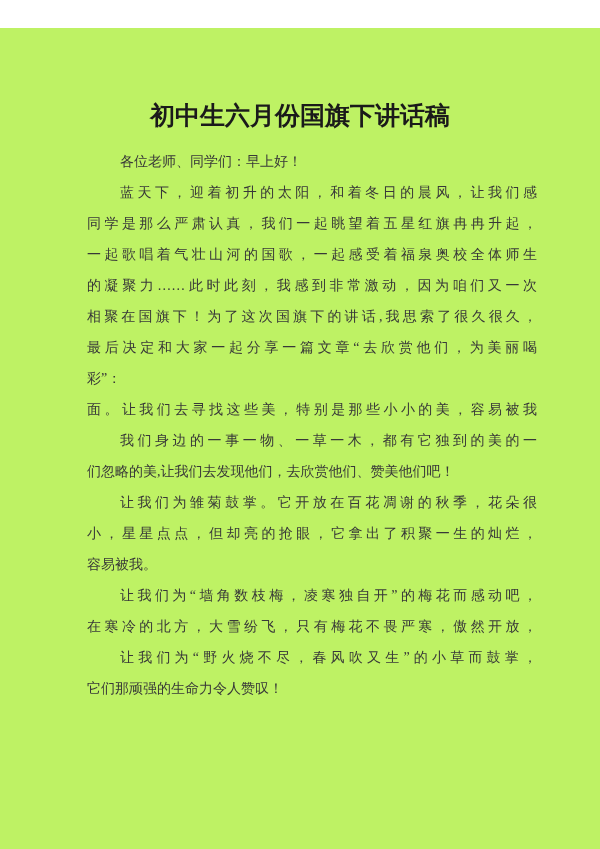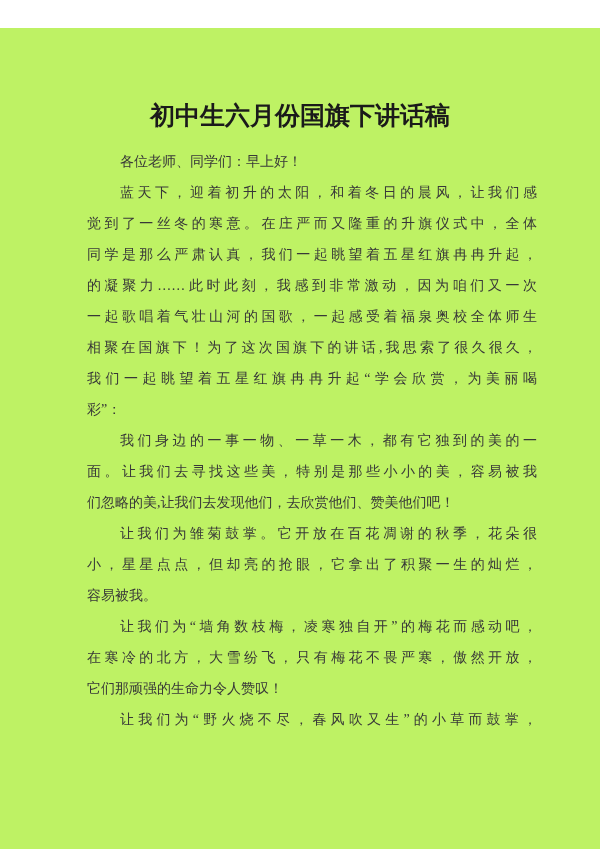--- a/index.html
+++ b/index.html
@@ -55,40 +55,39 @@
 <body>
 
 <div class="page">
   <h1 class="doc-title">初中生六月份国旗下讲话稿</h1>
   <div class="doc-body">
       <div class="paragraph">
         <div class="line first last">各位老师、同学们：早上好！</div>
       </div>
       <div class="paragraph">
         <div class="line first">蓝天下，迎着初升的太阳，和着冬日的晨风，让我们感</div>
-        <div class="line">觉到了一丝冬的寒意。在庄严而又隆重的升旗仪式中，全体</div>
         <div class="line">同学是那么严肃认真，我们一起眺望着五星红旗冉冉升起，</div>
+        <div class="line">一起歌唱着气壮山河的国歌，一起感受着福泉奥校全体师生</div>
         <div class="line">的凝聚力……此时此刻，我感到非常激动，因为咱们又一次</div>
-        <div class="line">一起歌唱着气壮山河的国歌，一起感受着福泉奥校全体师生</div>
         <div class="line">相聚在国旗下！为了这次国旗下的讲话,我思索了很久很久，</div>
-        <div class="line">我们一起眺望着五星红旗冉冉升起“学会欣赏，为美丽喝</div>
+        <div class="line">最后决定和大家一起分享一篇文章“去欣赏他们，为美丽喝</div>
         <div class="line last">彩”：</div>
       </div>
       <div class="paragraph">
+        <div class="line">面。让我们去寻找这些美，特别是那些小小的美，容易被我</div>
         <div class="line first">我们身边的一事一物、一草一木，都有它独到的美的一</div>
-        <div class="line">面。让我们去寻找这些美，特别是那些小小的美，容易被我</div>
         <div class="line last">们忽略的美,让我们去发现他们，去欣赏他们、赞美他们吧！</div>
       </div>
       <div class="paragraph">
         <div class="line first">让我们为雏菊鼓掌。它开放在百花凋谢的秋季，花朵很</div>
         <div class="line">小，星星点点，但却亮的抢眼，它拿出了积聚一生的灿烂，</div>
         <div class="line last">容易被我。</div>
       </div>
       <div class="paragraph">
         <div class="line first">让我们为“墙角数枝梅，凌寒独自开”的梅花而感动吧，</div>
         <div class="line">在寒冷的北方，大雪纷飞，只有梅花不畏严寒，傲然开放，</div>
       </div>
       <div class="paragraph">
+        <div class="line first">让我们为“野火烧不尽，春风吹又生”的小草而鼓掌，</div>
         <div class="line last">它们那顽强的生命力令人赞叹！</div>
-        <div class="line first">让我们为“野火烧不尽，春风吹又生”的小草而鼓掌，</div>
       </div>
     </div>
 </div>
 
 </body></html>

